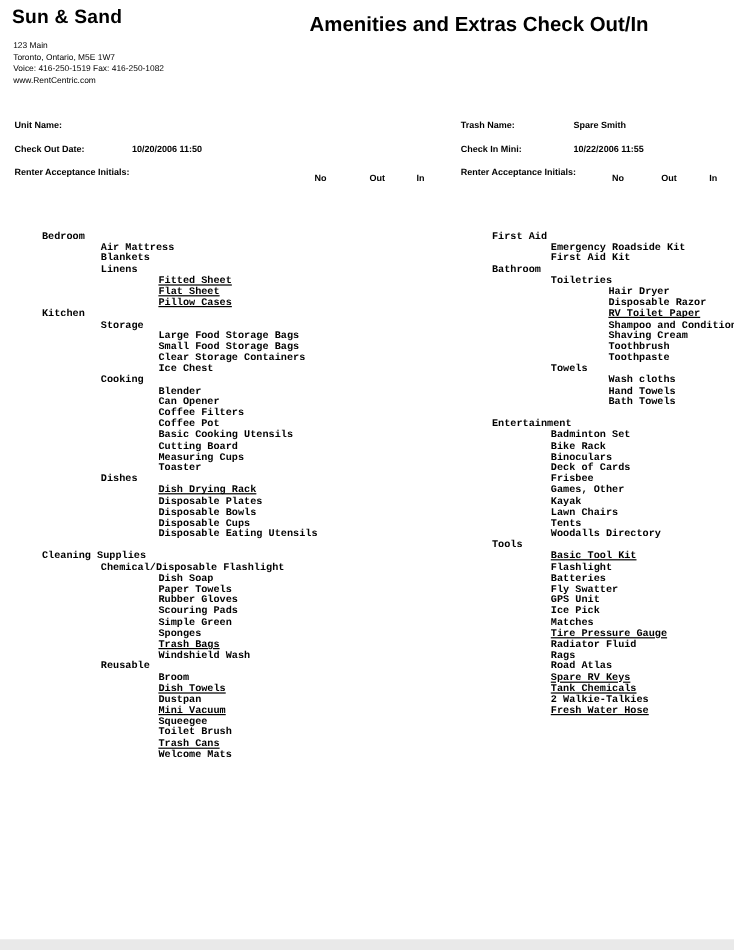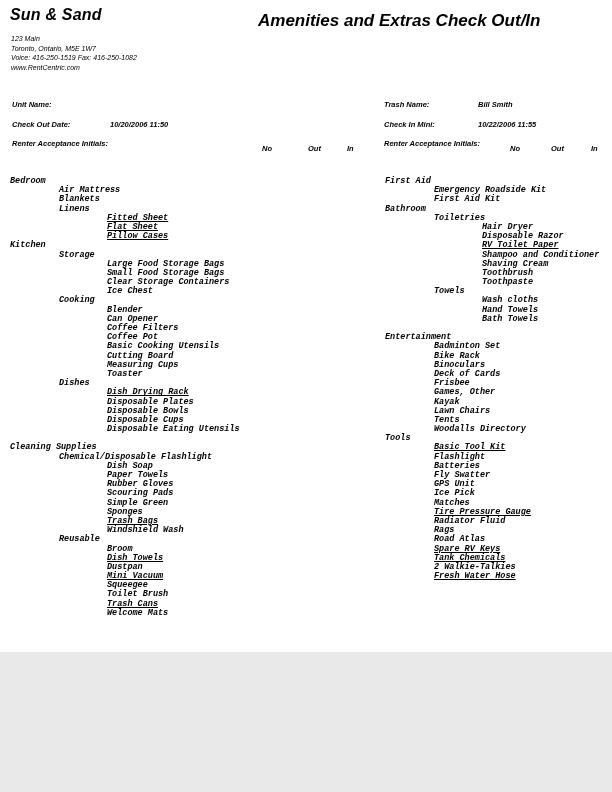--- a/index.html
+++ b/index.html
@@ -1,25 +1,24 @@
 <!DOCTYPE html>
 <html><head>
 <meta charset="utf-8">
 <style>
   * { margin: 0; padding: 0; box-sizing: border-box; }
   html, body { background: #e9e9e9; }
   .page {
     position: relative;
     width: 612px;
-    height: 652px;
+    height: 783px;
     background: #ffffff;
     font-family: "Liberation Sans", sans-serif;
     color: #000000;
     overflow: hidden;
-    font-style: italic;
   }
   .company-name {
     position: absolute;
     left: 10px; top: 6px;
     font-size: 16px;
     font-weight: bold;
     letter-spacing: .2px;
   }
   .address {
     position: absolute;
@@ -48,26 +47,27 @@
     white-space: nowrap;
   }
   .col-header {
     position: absolute;
     top: 144px;
     font-size: 7.5px;
     font-weight: bold;
   }
   .checklist-col {
     position: absolute;
-    top: 177px;
+    top: 193px;
     font-family: "Liberation Mono", "DejaVu Sans Mono", monospace;
     font-weight: bold;
     font-size: 8.5px;
     line-height: 9.2px;
     white-space: pre;
+    margin-left: 25px;
   }
   .checklist-col .row { height: 9.2px; }
   .checklist-col .row.u { text-decoration: underline; text-underline-offset: 1px; }
   .lvl0 { padding-left: 0px; }
   .lvl1 { padding-left: 49px; }
   .lvl2 { padding-left: 97px; }
 </style>
 </head>
 <body>
 
@@ -83,21 +83,21 @@
 
   <div class="doc-title">Amenities and Extras Check Out/In</div>
 
   <div class="field-label" style="left:12px; top:100px;">Unit Name:</div>
   <div class="field-value" style="left:110px; top:100px;"></div>
   <div class="field-label" style="left:12px; top:120px;">Check Out Date:</div>
   <div class="field-value" style="left:110px; top:120px;">10/20/2006 11:50</div>
   <div class="field-label" style="left:12px; top:139px;">Renter Acceptance Initials:</div>
 
   <div class="field-label" style="left:384px; top:100px;">Trash Name:</div>
-  <div class="field-value" style="left:478px; top:100px;">Bill Smith</div>
+  <div class="field-value" style="left:478px; top:100px;">Spare Smith</div>
   <div class="field-label" style="left:384px; top:120px;">Check In Mini:</div>
   <div class="field-value" style="left:478px; top:120px;">10/22/2006 11:55</div>
   <div class="field-label" style="left:384px; top:139px;">Renter Acceptance Initials:</div>
 
   <div class="col-header" style="left:262px;">No</div>
   <div class="col-header" style="left:308px;">Out</div>
   <div class="col-header" style="left:347px;">In</div>
 
   <div class="col-header" style="left:510px;">No</div>
   <div class="col-header" style="left:551px;">Out</div>

